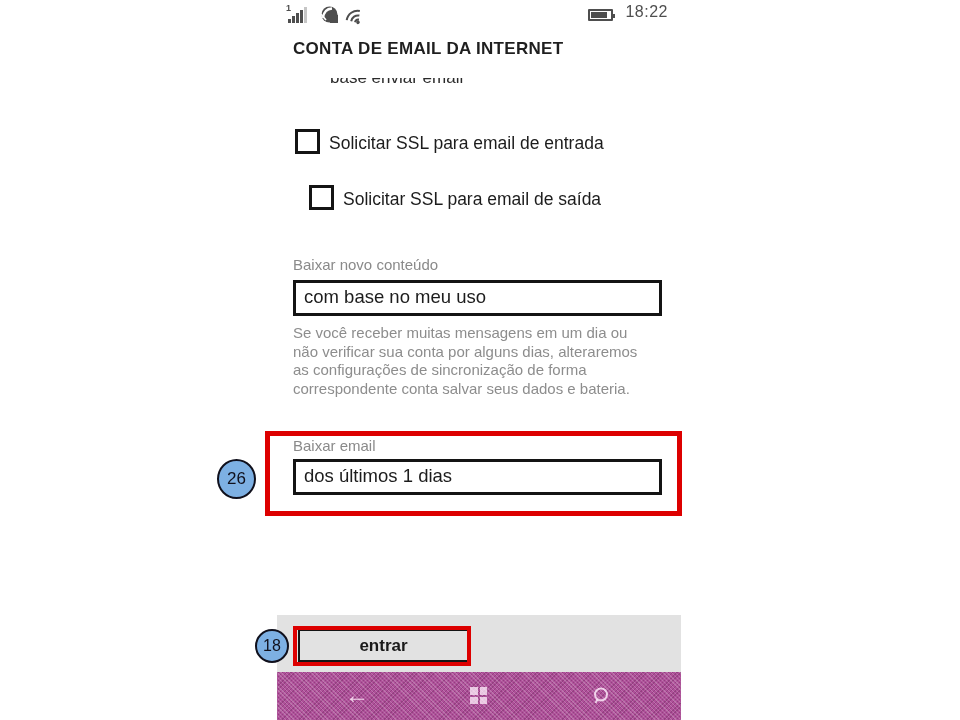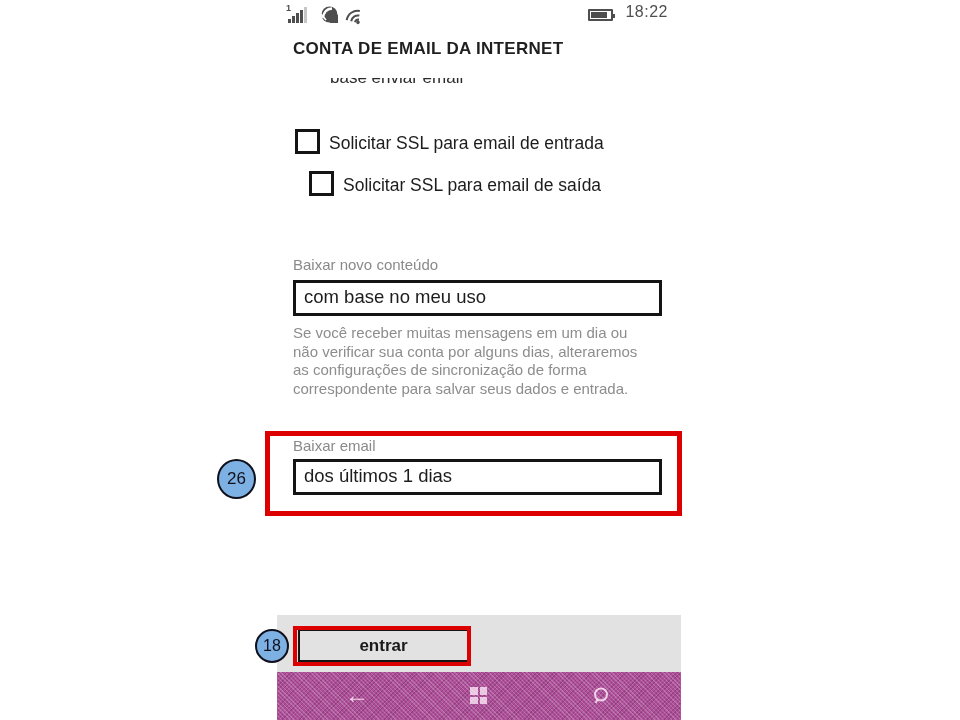--- a/index.html
+++ b/index.html
@@ -31,21 +31,21 @@
 
   
   .page-title { position:absolute; left:16px; top:39px; font-size:17px; font-weight:600; color:#1f1f1f; letter-spacing:0.3px;text-align:right; }
 
   
   .clipped-line { position:absolute; left:53px; top:78px; height:10px; width:300px; overflow:hidden; }
   .clipped-line span { display:block; margin-top:-10px; font-size:17px; color:#2a2a2a; }
 
   .checkrow { position:absolute; left:18px; width:380px; height:25px; display:flex; align-items:flex-end; }
   .checkrow.r1 { top:129px; }
-  .checkrow.r2 { top:171px;padding-left:14px; }
+  .checkrow.r2 { top:185px;padding-left:14px; }
   .checkbox { width:25px; height:25px; border:3px solid #141414; background:#fff; flex:0 0 auto; }
   .checkrow .lbl { margin-left:9px; font-size:17.5px; color:#1c1c1c; white-space:nowrap; }
 
   .field-label { position:absolute; left:16px; font-size:15px; color:#8a8a8a; }
   .lbl-content { top:256px; }
   .lbl-email { top:437px; }
 
   .selectbox { position:absolute; left:16px; width:369px; height:36px; border:3px solid #141414; background:#fff;
                font-size:18.5px; color:#1c1c1c; display:flex; align-items:center; padding:0 0 2px 8px; }
   .sel-content { top:280px; }
@@ -137,21 +137,21 @@
     <div class="checkrow r2">
       <span class="checkbox"></span>
       <span class="lbl">Solicitar SSL para email de saída</span>
     </div>
 
     <div class="field-label lbl-content">Baixar novo conteúdo</div>
     <div class="selectbox sel-content">com base no meu uso</div>
     <div class="help-text">Se você receber muitas mensagens em um dia ou
 não verificar sua conta por alguns dias, alteraremos
 as configurações de sincronização de forma
-correspondente para salvar seus dados e entrada.</div>
+correspondente conta salvar seus dados e bateria.</div>
 
     <div class="field-label lbl-email">Baixar email</div>
     <div class="selectbox sel-email">dos últimos 1 dias</div>
 
     <div class="appbar">
       <button class="signin-btn">entrar</button>
     </div>
 
     <div class="navbar">
       <span class="nav-back">←</span>

